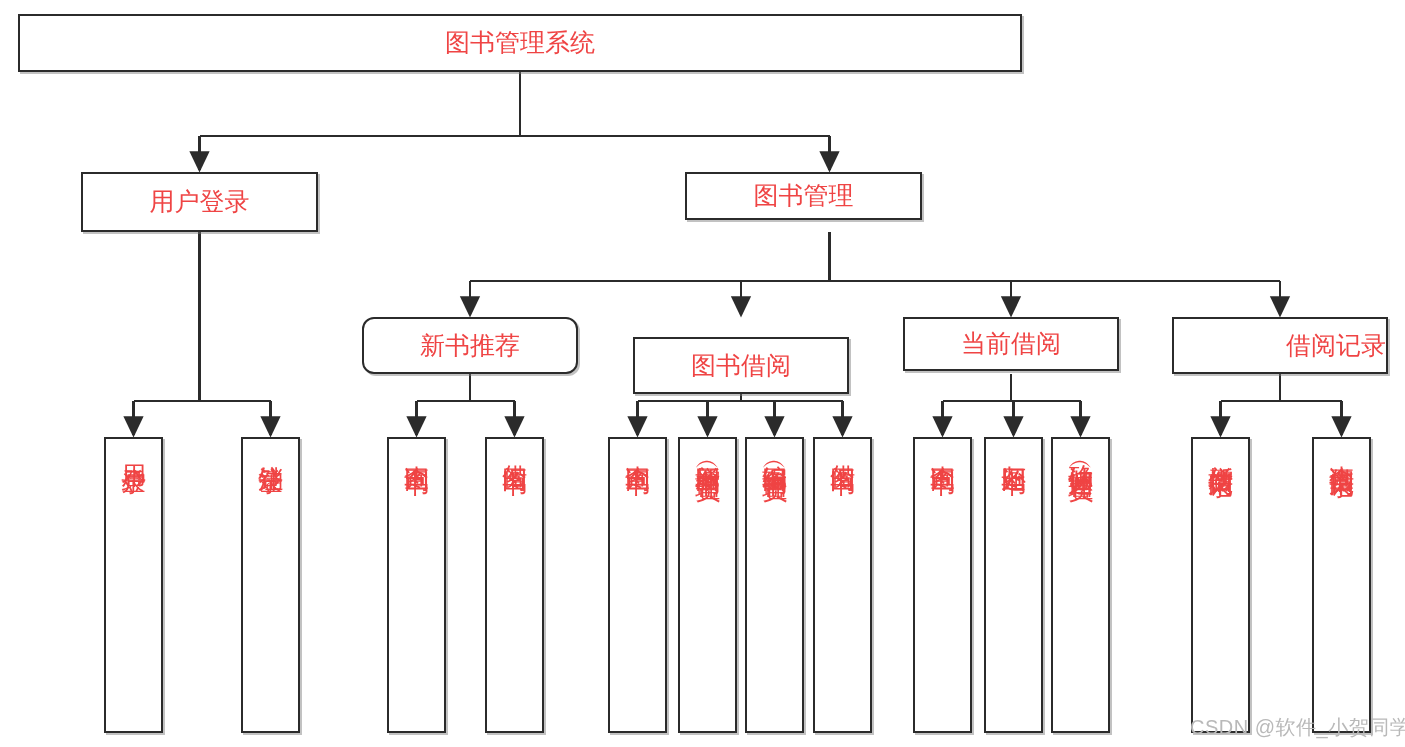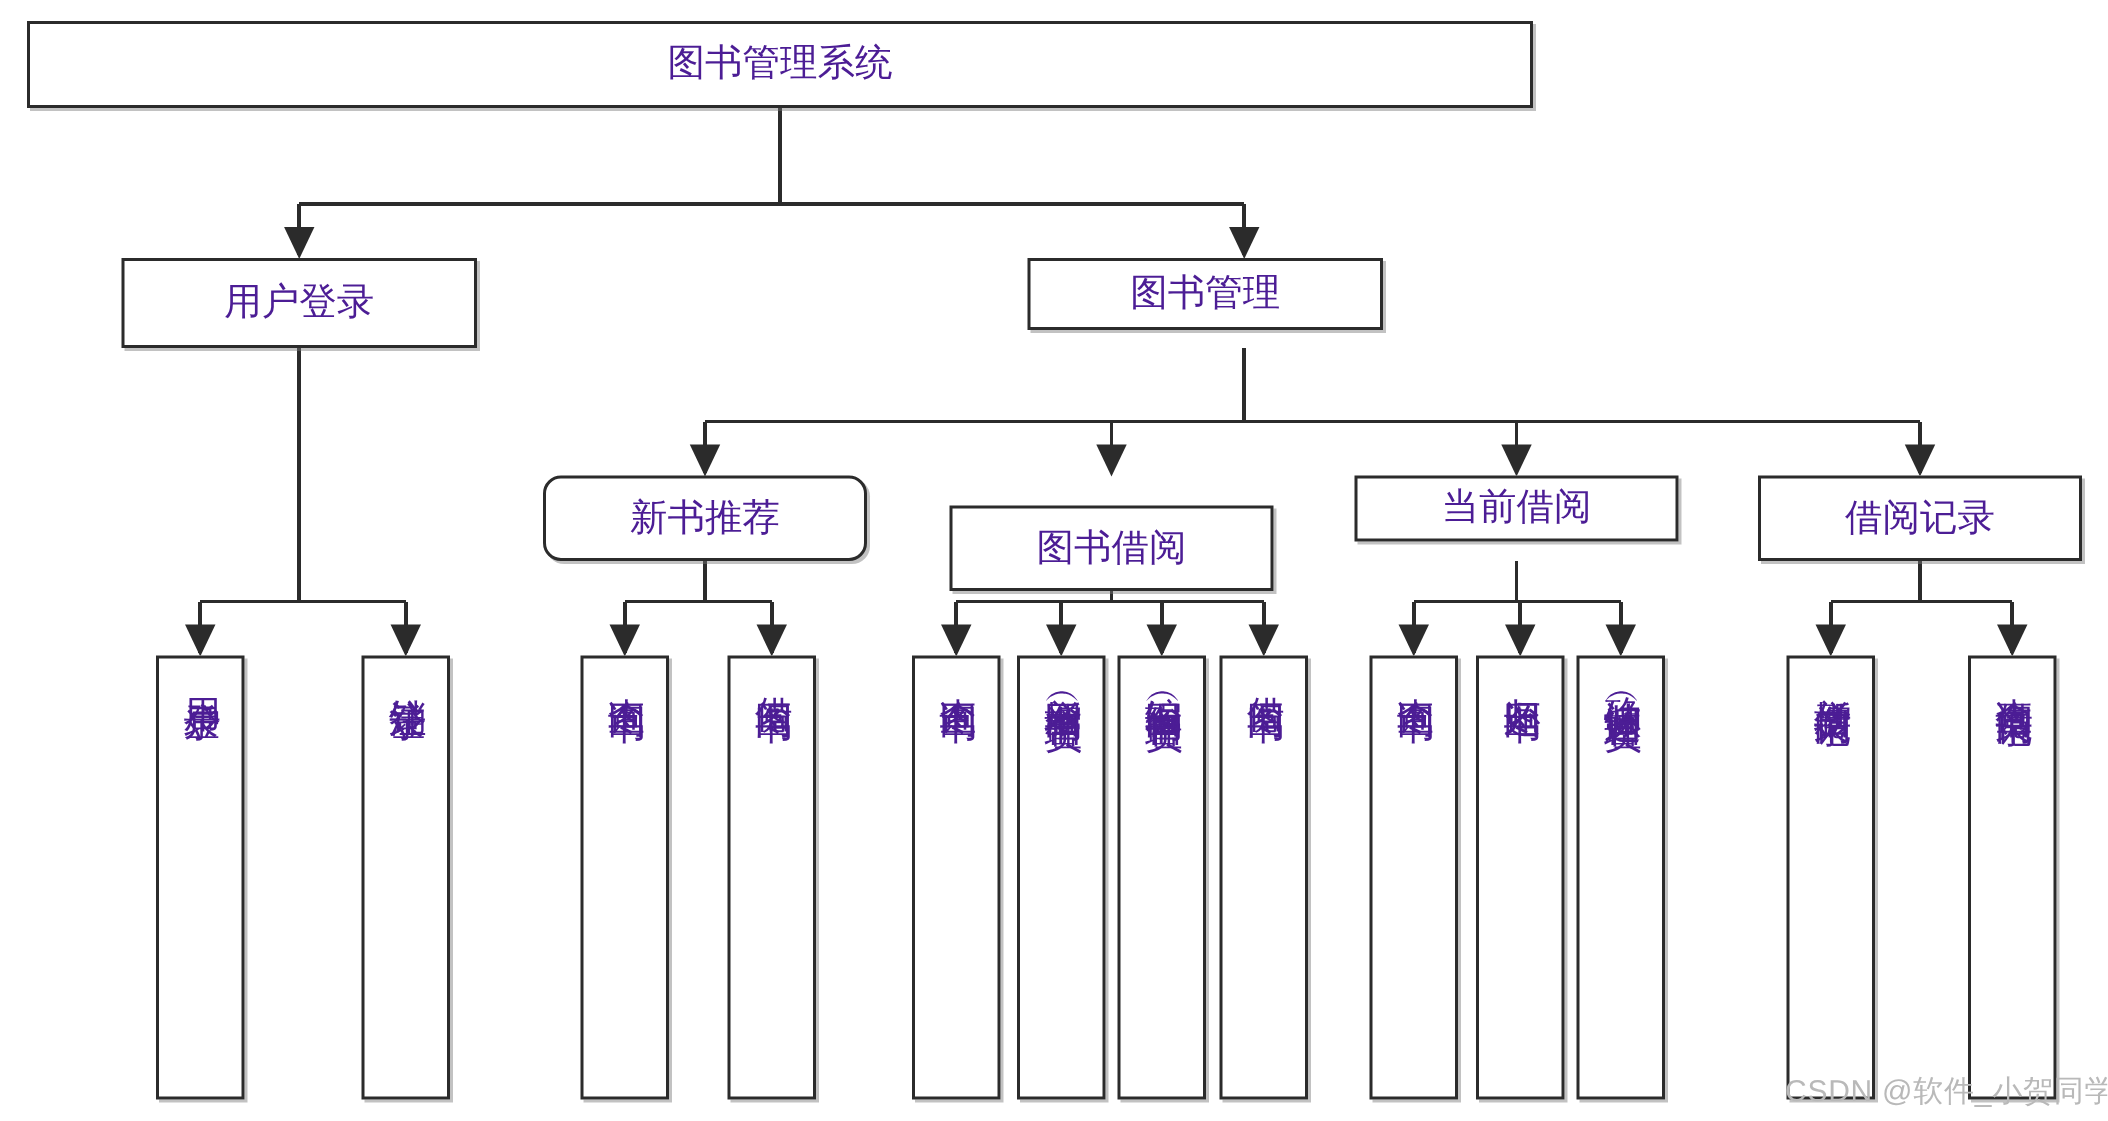--- a/index.html
+++ b/index.html
@@ -29,21 +29,21 @@
     position: absolute;
     box-sizing: border-box;
     background: #ffffff;
     border: 2px solid #2b2b2b;
     display: flex;
     align-items: center;
     justify-content: center;
     box-shadow: 2px 2px 0 rgba(120,120,120,0.45);
   }
   .node .label {
-    color: #4c1d95;
+    color: #ef4444;
     text-align: center;
     line-height: 1.18;
     white-space: nowrap;
   }
   .node.horizontal .label {
     writing-mode: horizontal-tb;
     font-size: 25px;
   }
   .node.vertical {
     align-items: flex-start;
@@ -122,24 +122,24 @@
       </div>
       <div class="node horizontal" style="left: 685px; top: 172px; width: 237px; height: 48px;">
         <span class="label">图书管理</span>
       </div>
       <div class="node horizontal" style="left: 362px; top: 317px; width: 216px; height: 57px; border-radius: 12px;">
         <span class="label">新书推荐</span>
       </div>
       <div class="node horizontal" style="left: 633px; top: 317px; width: 216px; height: 57px; margin-top: 20px;">
         <span class="label">图书借阅</span>
       </div>
-      <div class="node horizontal" style="left: 903px; top: 317px; width: 216px; height: 44px;">
+      <div class="node horizontal" style="left: 903px; top: 317px; width: 216px; height: 54px;">
         <span class="label">当前借阅</span>
       </div>
-      <div class="node horizontal" style="left: 1172px; top: 317px; width: 216px; height: 57px;">
+      <div class="node horizontal" style="left: 1172px; top: 317px; width: 216px; height: 57px; justify-content: flex-end;">
         <span class="label">借阅记录</span>
       </div>
       <div class="node vertical" style="left: 104px; top: 437px; width: 59px; height: 296px;">
         <span class="label">用户登录</span>
       </div>
       <div class="node vertical" style="left: 241px; top: 437px; width: 59px; height: 296px;">
         <span class="label">注销登录</span>
       </div>
       <div class="node vertical" style="left: 387px; top: 437px; width: 59px; height: 296px;">
         <span class="label">查询图书</span>

